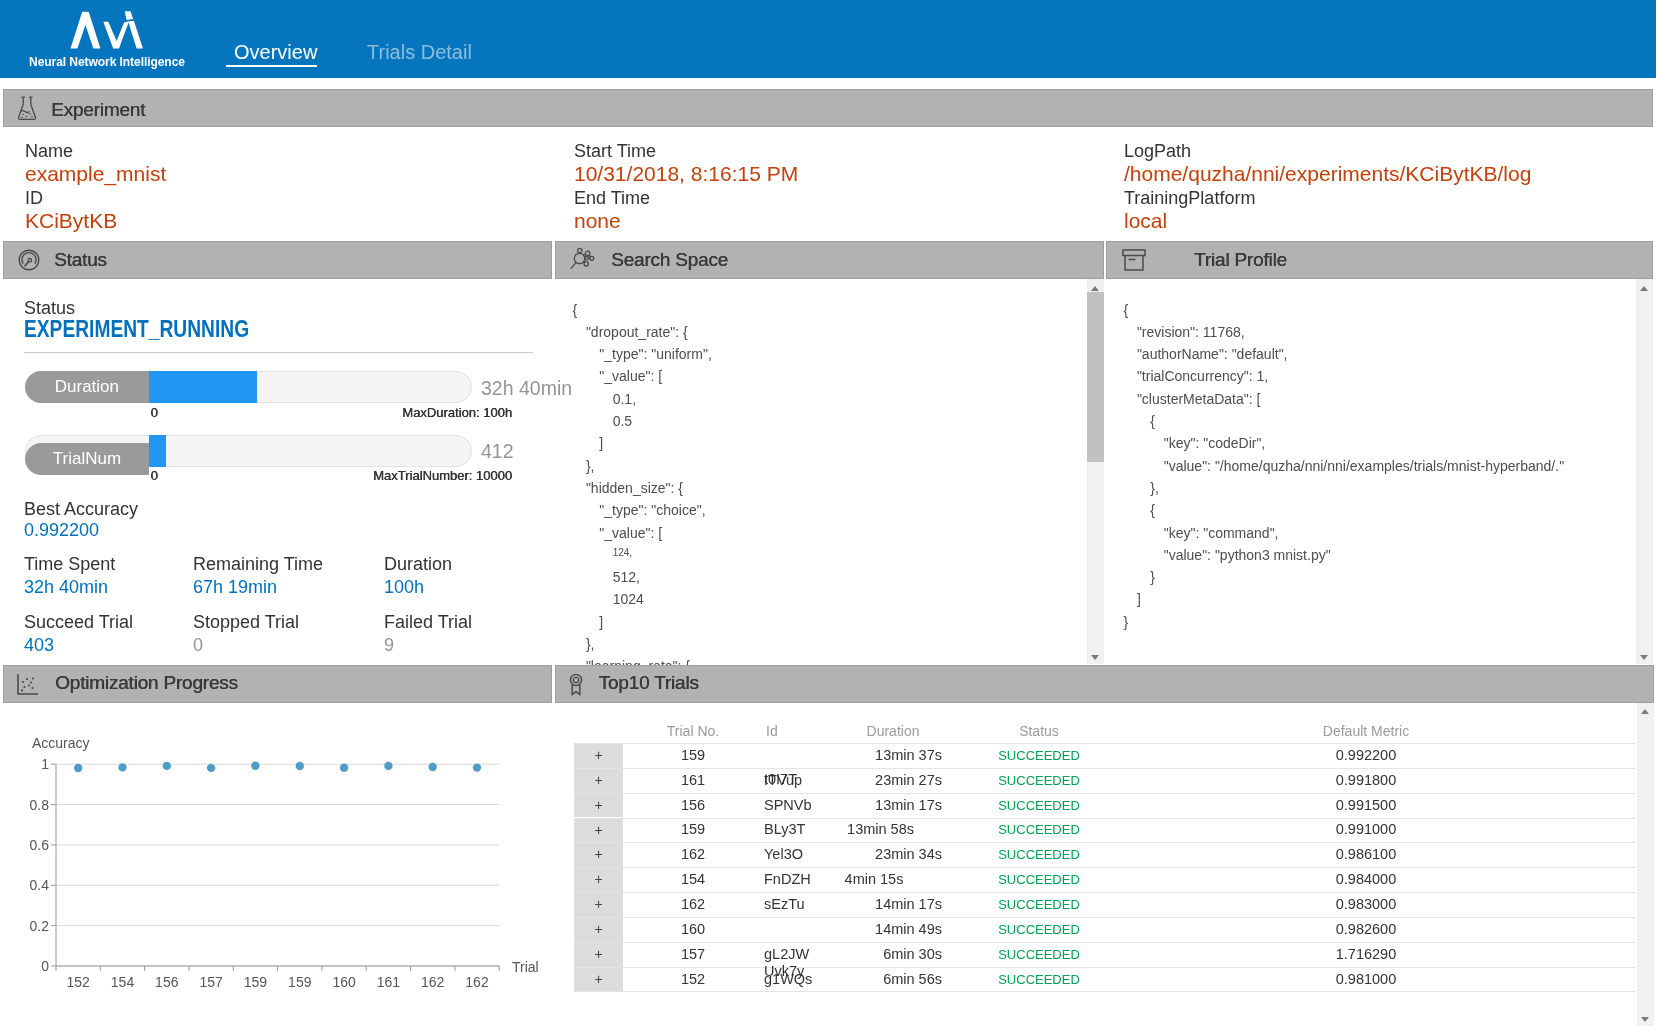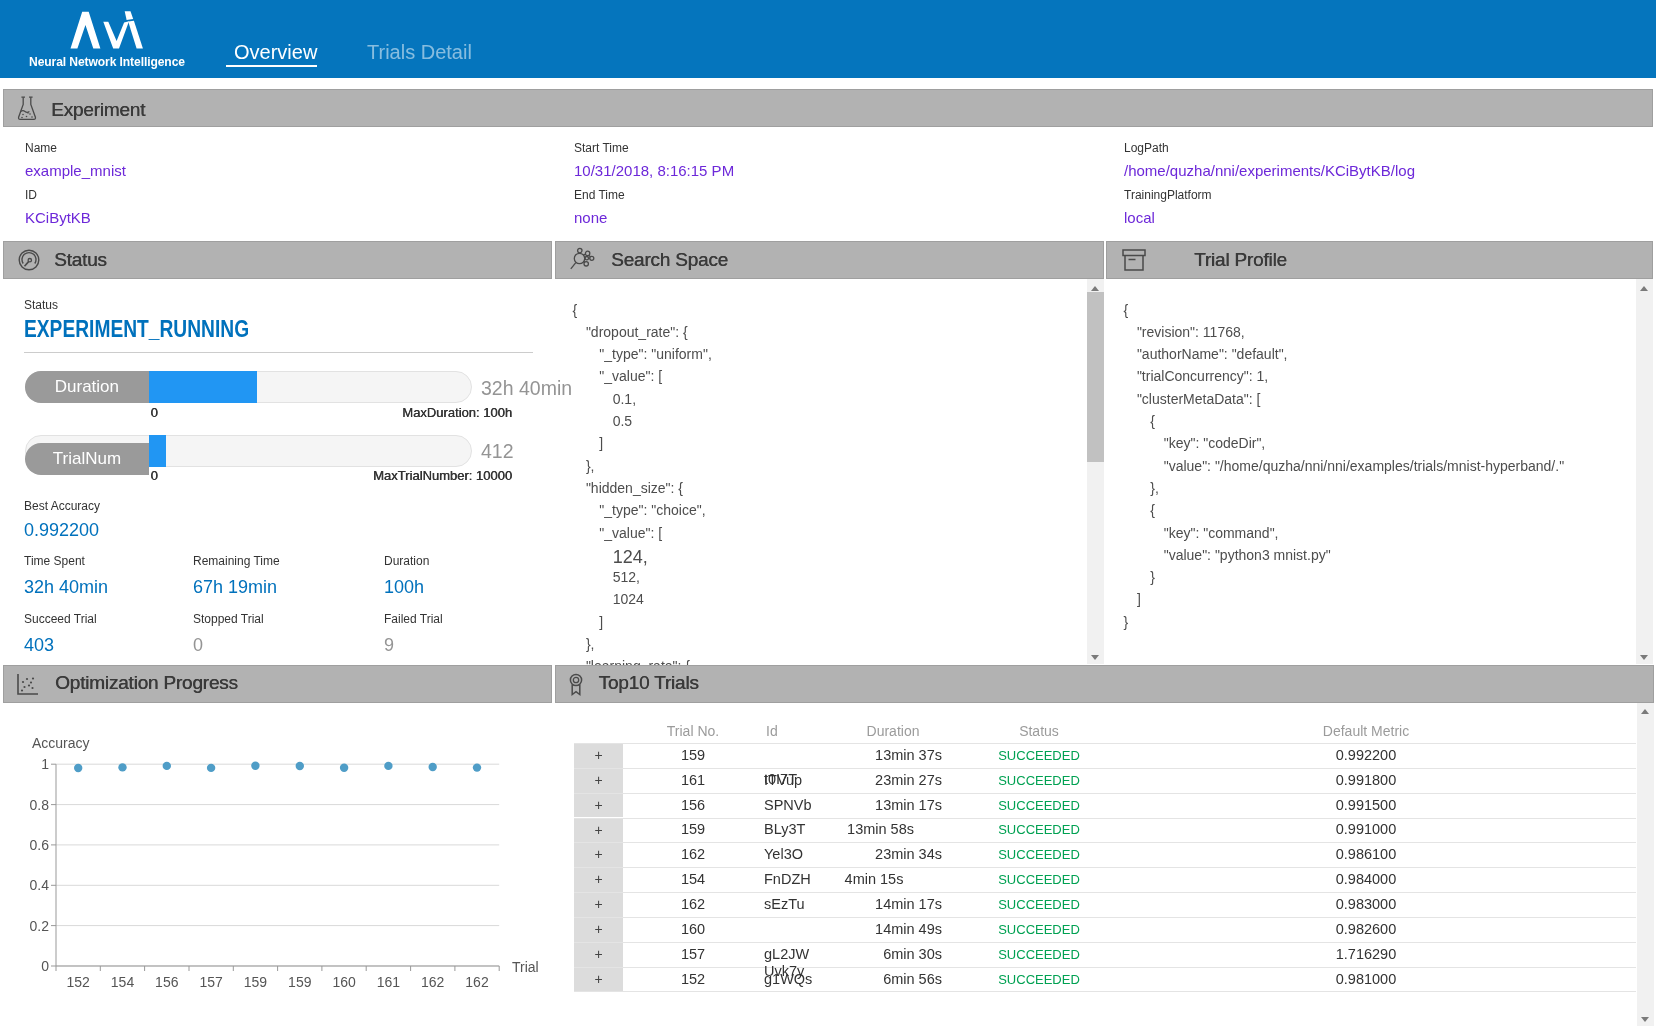--- a/index.html
+++ b/index.html
@@ -1,22 +1,22 @@
 <!DOCTYPE html>
 <html><head><meta charset="utf-8">
 <style>
 * { margin:0; padding:0; box-sizing:border-box; }
 html,body { width:1656px; height:1030px; background:#fff; overflow:hidden;
   font-family:"Liberation Sans", sans-serif; }
 body { position:relative; }
 .abs { position:absolute; }
 .bar { position:absolute; border:1px solid rgba(0,0,0,0.10); background:#b2b2b2; height:38px; }
 .bartitle { position:absolute; font-size:19px; font-weight:400; letter-spacing:-0.2px; text-shadow:0.45px 0 0 currentColor; color:#3a3a3a; }
-.lab { position:absolute; font-size:12px; color:#333333; }
-.val { position:absolute; font-size:15px; color:#6d28d9; }
+.lab { position:absolute; font-size:18px; color:#333333; }
+.val { position:absolute; font-size:21px; color:#c2410c; }
 .bval { position:absolute; font-size:18px; color:#0071bc; }
 .gval { position:absolute; font-size:18px; color:#949494; }
 .sb { position:absolute; width:17px; background:#f1f1f1; }
 .sbarr { position:absolute; width:0; height:0; }
 .cell { position:absolute; font-size:14.5px; color:#333333; }
 </style></head><body>
 
 <div class="abs" style="left:0;top:0;width:1656px;height:78px;background:#0575bd">
 <svg class="abs" style="left:60px;top:5px" width="90" height="50" viewBox="60 5 90 50">
 <g fill="#ffffff">
@@ -128,21 +128,21 @@
 <div class="abs" style="left:31.4px;top:44.8px;font-size:14px;color:#4d4d4d;white-space:pre;">"dropout_rate": {</div>
 <div class="abs" style="left:44.8px;top:67.1px;font-size:14px;color:#4d4d4d;white-space:pre;">"_type": "uniform",</div>
 <div class="abs" style="left:44.8px;top:89.4px;font-size:14px;color:#4d4d4d;white-space:pre;">"_value": [</div>
 <div class="abs" style="left:58.2px;top:111.7px;font-size:14px;color:#4d4d4d;white-space:pre;">0.1,</div>
 <div class="abs" style="left:58.2px;top:134.0px;font-size:14px;color:#4d4d4d;white-space:pre;">0.5</div>
 <div class="abs" style="left:44.8px;top:156.3px;font-size:14px;color:#4d4d4d;white-space:pre;">]</div>
 <div class="abs" style="left:31.4px;top:178.6px;font-size:14px;color:#4d4d4d;white-space:pre;">},</div>
 <div class="abs" style="left:31.4px;top:200.9px;font-size:14px;color:#4d4d4d;white-space:pre;">"hidden_size": {</div>
 <div class="abs" style="left:44.8px;top:223.2px;font-size:14px;color:#4d4d4d;white-space:pre;">"_type": "choice",</div>
 <div class="abs" style="left:44.8px;top:245.5px;font-size:14px;color:#4d4d4d;white-space:pre;">"_value": [</div>
-<div class="abs" style="left:58.2px;top:267.8px;font-size:18px;color:#4d4d4d;white-space:pre;">124,</div>
+<div class="abs" style="left:58.2px;top:267.8px;font-size:10px;color:#4d4d4d;white-space:pre;">124,</div>
 <div class="abs" style="left:58.2px;top:290.1px;font-size:14px;color:#4d4d4d;white-space:pre;">512,</div>
 <div class="abs" style="left:58.2px;top:312.4px;font-size:14px;color:#4d4d4d;white-space:pre;">1024</div>
 <div class="abs" style="left:44.8px;top:334.7px;font-size:14px;color:#4d4d4d;white-space:pre;">]</div>
 <div class="abs" style="left:31.4px;top:357.0px;font-size:14px;color:#4d4d4d;white-space:pre;">},</div>
 <div class="abs" style="left:31.4px;top:379.3px;font-size:14px;color:#4d4d4d;white-space:pre;">"learning_rate": {</div>
 </div>
 <div class="abs" style="left:1105.5px;top:279px;width:530px;height:385.5px;overflow:hidden;">
 <div class="abs" style="left:18.0px;top:22.5px;font-size:14px;color:#4d4d4d;white-space:pre;">{</div>
 <div class="abs" style="left:31.4px;top:44.8px;font-size:14px;color:#4d4d4d;white-space:pre;">"revision": 11768,</div>
 <div class="abs" style="left:31.4px;top:67.1px;font-size:14px;color:#4d4d4d;white-space:pre;">"authorName": "default",</div>

